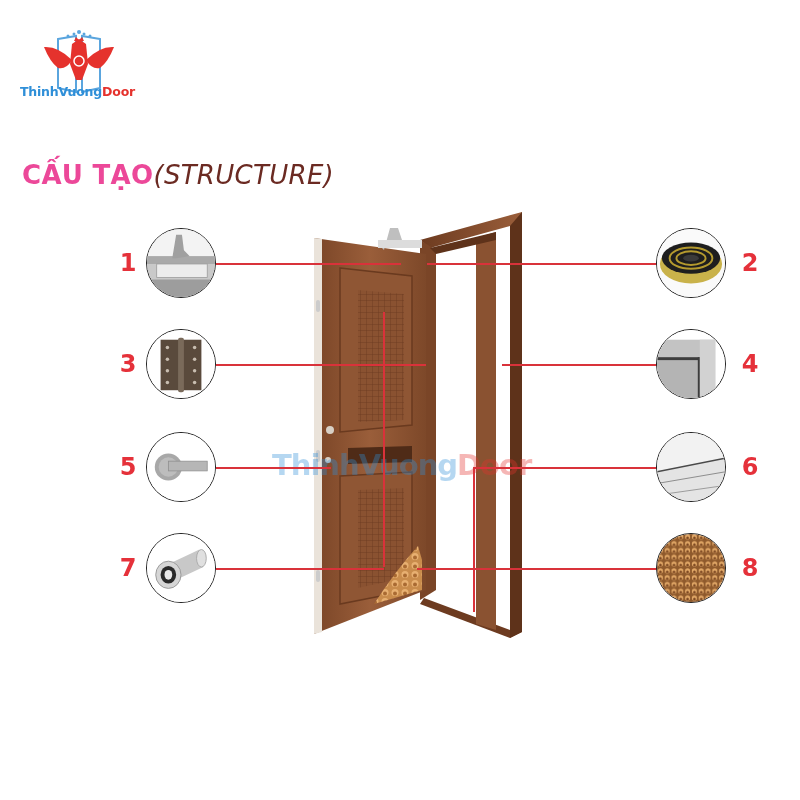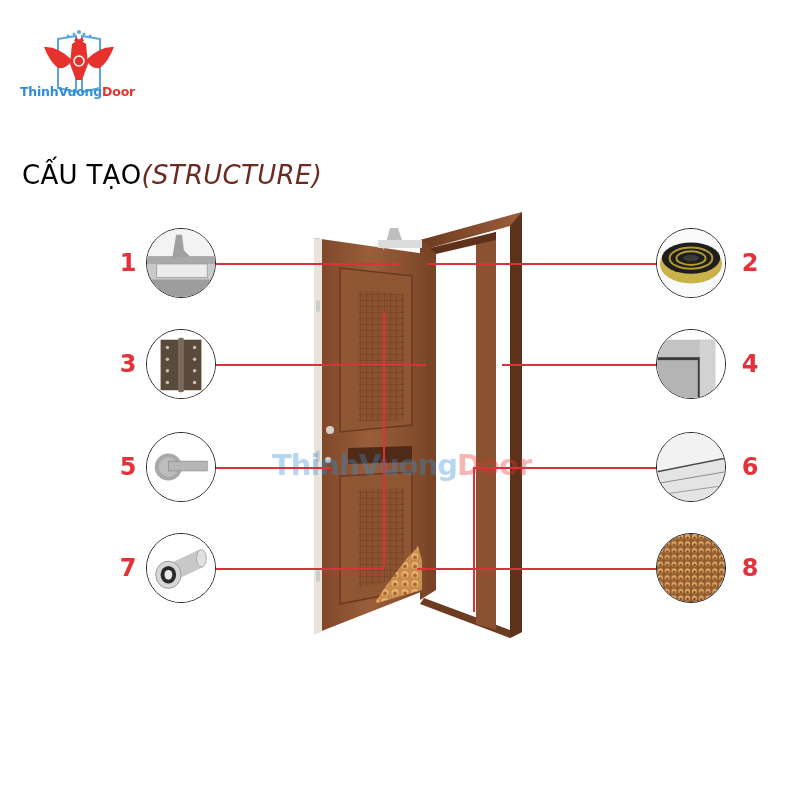--- a/index.html
+++ b/index.html
@@ -2,21 +2,21 @@
 <html><head>
 <meta charset="utf-8">
 <style>
   html,body{margin:0;padding:0;background:#fff;}
   body{width:800px;height:800px;position:relative;overflow:hidden;font-family:"Liberation Sans",sans-serif;}
   .logo{position:absolute;left:18px;top:12px;width:122px;height:90px;}
   .logo-text{position:absolute;left:20px;top:84px;font-family:"DejaVu Sans",sans-serif;font-weight:bold;font-size:12.5px;letter-spacing:-0.2px;white-space:nowrap;}
   .logo-text .blue{color:#2f8fd8;}
   .logo-text .red{color:#e5322d;}
   .title{position:absolute;left:22px;top:160px;font-family:"DejaVu Sans",sans-serif;font-size:26px;white-space:nowrap;letter-spacing:0.3px;}
-  .title .main{font-weight:normal;color:#000000;text-align:center;}
+  .title .main{font-weight:bold;color:#ec4899;text-align:center;}
   .title .sub{font-style:italic;color:#6b2a22;font-weight:normal;}
   .num{position:absolute;font-family:"DejaVu Sans",sans-serif;font-weight:bold;font-size:24px;color:#e5313a;width:24px;text-align:center;line-height:28px;}
   .circle{position:absolute;width:70px;height:70px;border-radius:50%;border:1.5px solid #1f1f1f;overflow:hidden;background:#fff;box-sizing:border-box;}
   .circle svg{width:100%;height:100%;display:block;}
   .line{position:absolute;background:#d9323a;height:1.5px;}
   .vline{position:absolute;background:#d9323a;width:1.5px;}
   .door-area{position:absolute;left:300px;top:210px;width:240px;height:450px;}
   .watermark{position:absolute;left:272px;top:448px;font-family:"DejaVu Sans",sans-serif;font-weight:bold;font-size:29px;letter-spacing:-1px;opacity:0.35;white-space:nowrap;}
   .watermark .blue{color:#2f8fd8;}
   .watermark .red{color:#e5322d;}

